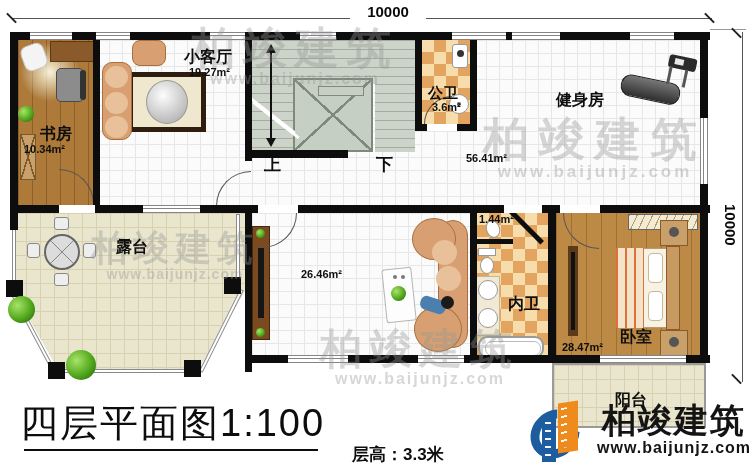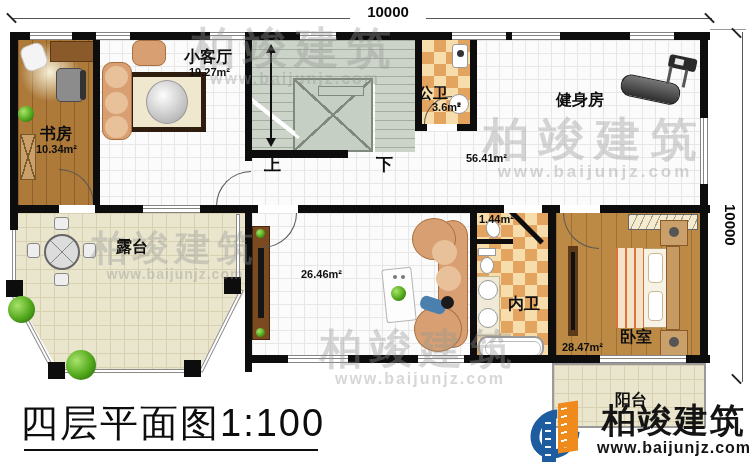--- a/index.html
+++ b/index.html
@@ -222,41 +222,44 @@
   <div class="watermark" style="left:80px;top:230px;width:190px">
     <span class="wm-name" style="font-size:36px;letter-spacing:6px">柏竣建筑</span>
     <span class="wm-url" style="font-size:14px;letter-spacing:1px">www.baijunjz.com</span>
   </div>
   <div class="watermark" style="left:290px;top:328px;width:260px">
     <span class="wm-name" style="font-size:42px;letter-spacing:8px">柏竣建筑</span>
     <span class="wm-url" style="font-size:16px;letter-spacing:2px">www.baijunjz.com</span>
   </div>
 
   <div class="room-name" style="left:40px;top:124px">书房</div>
-  <div class="room-area" style="left:36px;top:143px">10.34m²</div>
+  <div class="room-area" style="left:24px;top:143px">10.34m²</div>
   <div class="room-name" style="left:184px;top:47px">小客厅</div>
   <div class="room-area" style="left:189px;top:66px">19.27m²</div>
-  <div class="room-name" style="left:418px;top:84px;font-size:15px">公卫</div>
+  <div class="room-name" style="left:428px;top:84px;font-size:15px">公卫</div>
   <div class="room-area" style="left:432px;top:101px">3.6m²</div>
   <div class="room-name" style="left:556px;top:90px">健身房</div>
   <div class="room-area" style="left:466px;top:152px">56.41m²</div>
   <div class="room-area" style="left:301px;top:268px">26.46m²</div>
   <div class="room-name" style="left:508px;top:294px">内卫</div>
   <div class="room-area" style="left:479px;top:213px">1.44m²</div>
   <div class="room-name" style="left:620px;top:327px">卧室</div>
   <div class="room-area" style="left:562px;top:341px">28.47m²</div>
   <div class="room-name" style="left:116px;top:237px">露台</div>
   <div class="room-name" style="left:615px;top:390px">阳台</div>
   <div class="room-name" style="left:264px;top:153px;font-size:17px">上</div>
   <div class="room-name" style="left:376px;top:153px;font-size:17px">下</div>
 
   <div class="title-text" style="left:20px;top:398px">
     <span>四层平面图</span><span>1:100</span>
   </div>
   <div class="abs" style="left:24px;top:449px;width:294px;height:2px;background:#0d0d0d;z-index:60"></div>
+  <div class="info-line" style="left:352px;top:443px">
+    <span>层高：</span><span>3.3米</span>
+  </div>
 
   <div class="abs" style="left:532px;top:400px;width:62px;height:68px;z-index:61">
     <div style="position:absolute;left:0px;top:8px;width:46px;height:52px;border:9px solid #1d5c9e;border-top-color:transparent;border-radius:50%;box-sizing:border-box;transform:rotate(45deg)"></div>
     <div style="position:absolute;left:26px;top:2px;width:20px;height:50px;background:#ef8a1c;transform:skewY(-8deg)">
       <div style="position:absolute;left:3px;top:5px;width:6px;height:40px;background-image:repeating-linear-gradient(to bottom,rgba(255,255,255,.95) 0 2px,transparent 2px 8px)"></div>
     </div>
     <div style="position:absolute;left:10px;top:18px;width:14px;height:44px;background:#1d5c9e">
       <div style="position:absolute;left:3px;top:4px;width:6px;height:36px;background-image:repeating-linear-gradient(to bottom,rgba(255,255,255,.95) 0 2px,transparent 2px 8px)"></div>
     </div>
   </div>

